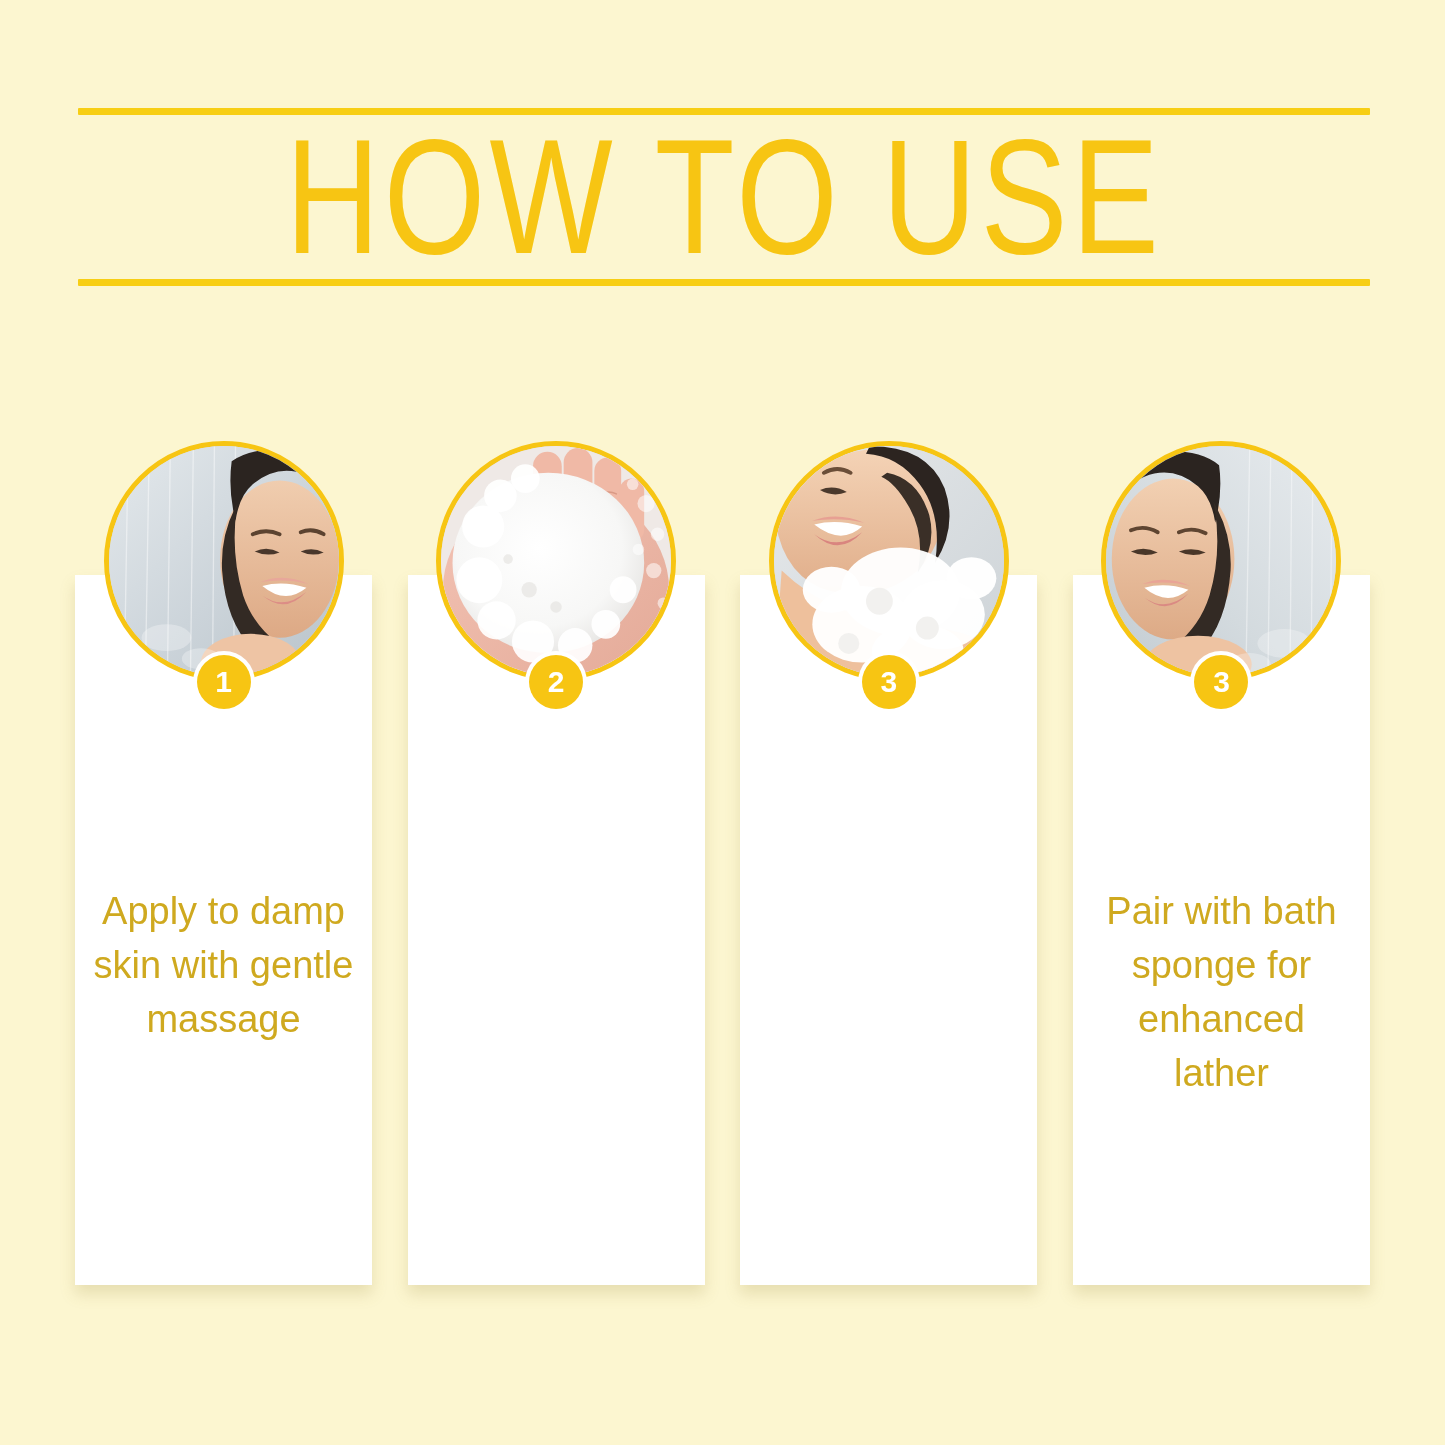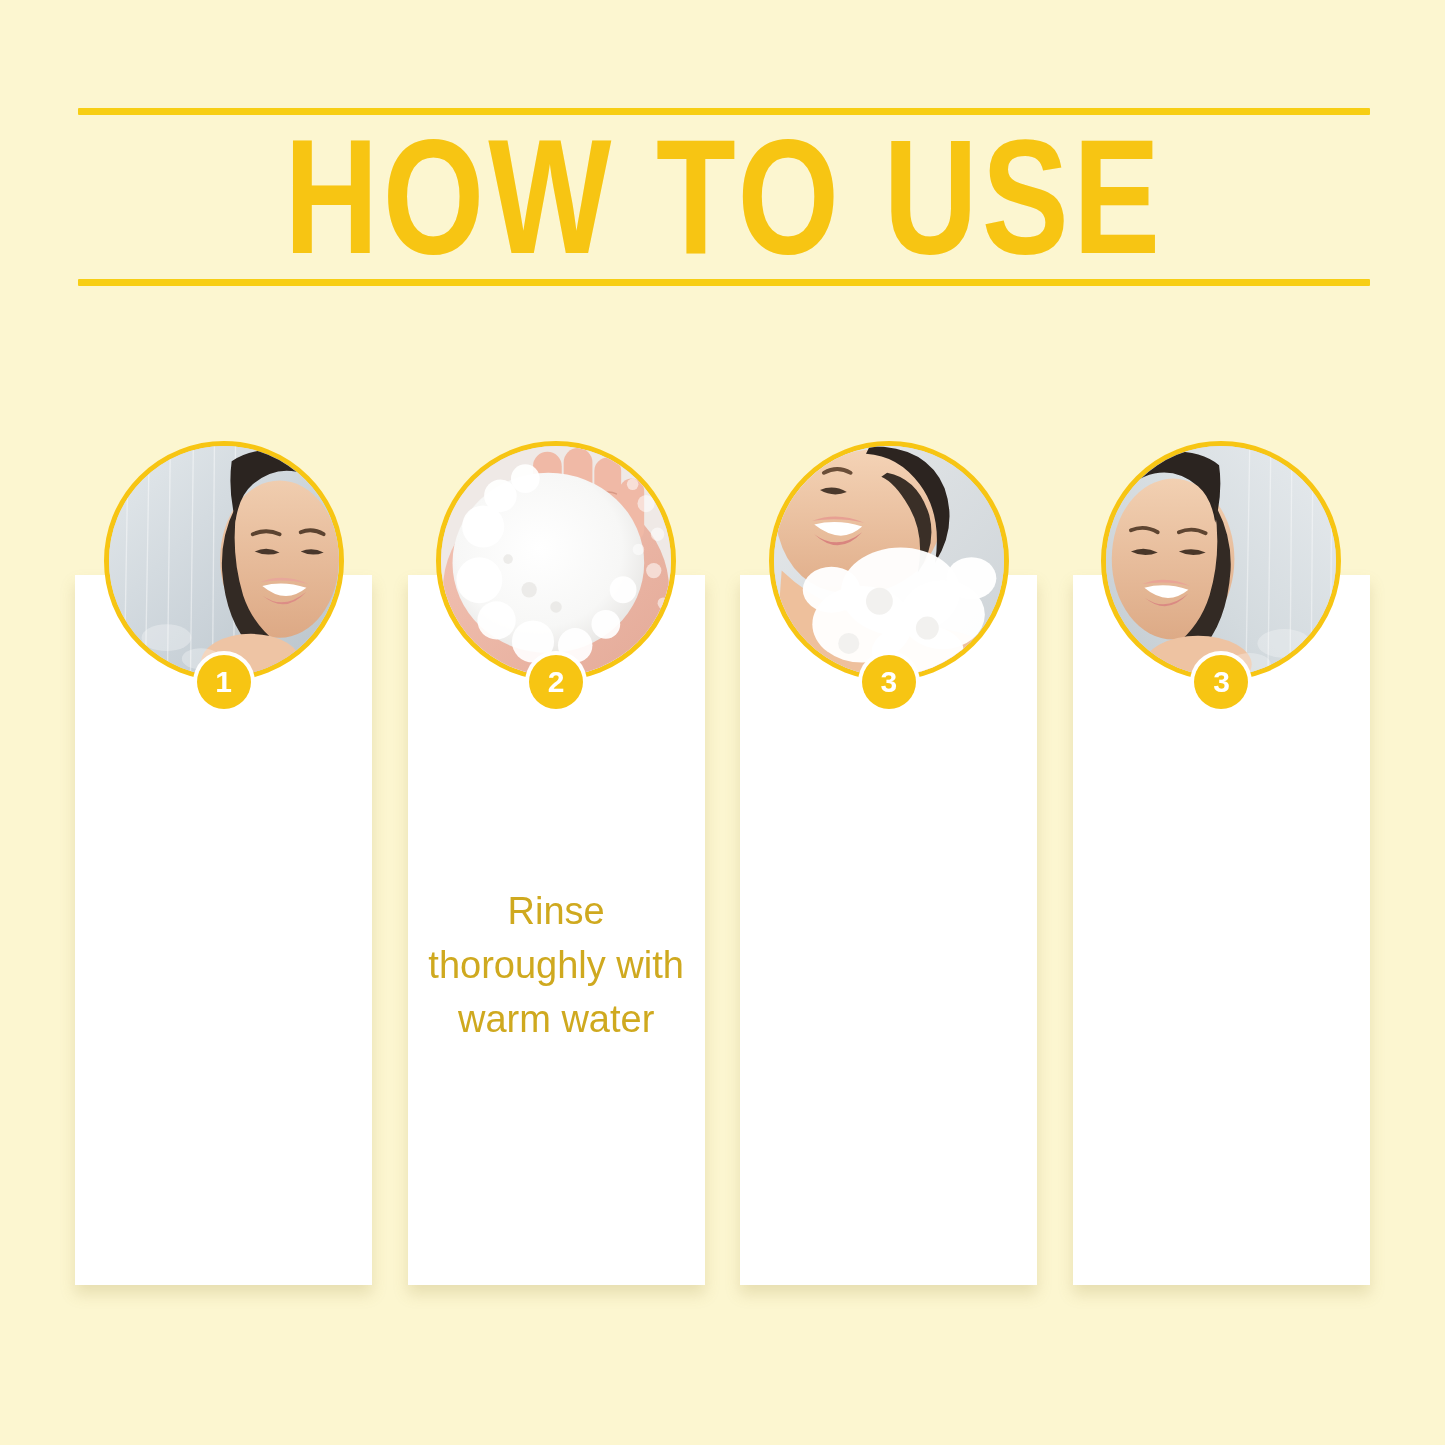--- a/index.html
+++ b/index.html
@@ -39,21 +39,21 @@
   .page-title {
     position:absolute;
     left:0;
     right:0;
     top:50%;
     transform:translateY(-50%);
     text-align:center;
     color:#f7c513;
     font-family:"Liberation Sans Narrow","Liberation Sans", sans-serif;
     font-size:128px;
-    font-weight:bold;
+    font-weight:normal;
     letter-spacing:4px;
     line-height:1;
     transform-origin:center;
     white-space:nowrap;
   }
   .page-title span {
     display:inline-block;
     transform:scaleY(1.28) scaleX(1.02);
   }
 
@@ -167,20 +167,21 @@
         <path d="M158 142 Q182 132 208 144 Q184 138 158 142Z" fill="#e8a79a"></path>
         <path d="M160 156 Q182 172 206 152 Q184 176 160 156Z" fill="#dc8d86"></path>
         <ellipse cx="148" cy="226" rx="52" ry="30" fill="#eec4a4"></ellipse>
         <g fill="#ffffff" fill-opacity="0.3">
           <ellipse cx="60" cy="200" rx="26" ry="14"></ellipse>
             <ellipse cx="96" cy="222" rx="20" ry="11"></ellipse>
         </g>
       </svg>
     </div>
     <div class="step-badge">1</div>
+    <div class="step-caption">Apply to damp skin with gentle massage</div>
   </div>
 
   <div class="step">
     <div class="step-photo">
       <svg viewBox="0 0 240 240" preserveAspectRatio="xMidYMid slice">
         <defs>
           <radialGradient id="s2foam" cx="45%" cy="42%" r="62%">
             <stop offset="0%" stop-color="#ffffff"></stop>
               <stop offset="70%" stop-color="#f7f7f6"></stop>
               <stop offset="100%" stop-color="#e6e5e3"></stop>
@@ -224,21 +225,20 @@
             <circle cx="232" cy="164" r="6"></circle>
         </g>
         <g fill="#e0dedb" fill-opacity="0.55">
           <circle cx="92" cy="150" r="8"></circle>
             <circle cx="120" cy="168" r="6"></circle>
             <circle cx="70" cy="118" r="5"></circle>
         </g>
       </svg>
     </div>
     <div class="step-badge">2</div>
-    <div class="step-caption">Rinse thoroughly with warm water</div>
   </div>
 
   <div class="step">
     <div class="step-photo">
       <svg viewBox="0 0 240 240" preserveAspectRatio="xMidYMid slice">
         <defs>
           <linearGradient id="s3bg" x1="0" y1="0" x2="1" y2="1">
             <stop offset="0%" stop-color="#e6e9eb"></stop>
               <stop offset="100%" stop-color="#cdd3d7"></stop>
           </linearGradient>
@@ -308,15 +308,16 @@
         <path d="M38 144 Q62 134 88 146 Q64 140 38 144Z" fill="#e9a496"></path>
         <path d="M40 158 Q62 174 86 154 Q64 178 40 158Z" fill="#da8a83"></path>
         <ellipse cx="96" cy="228" rx="56" ry="30" fill="#eec3a2"></ellipse>
         <g fill="#ffffff" fill-opacity="0.28">
           <ellipse cx="186" cy="206" rx="28" ry="15"></ellipse>
             <ellipse cx="150" cy="228" rx="22" ry="12"></ellipse>
         </g>
       </svg>
     </div>
     <div class="step-badge">3</div>
+    <div class="step-caption">Pair with bath sponge for enhanced lather</div>
   </div>
 
 </div>
 
 </body></html>

